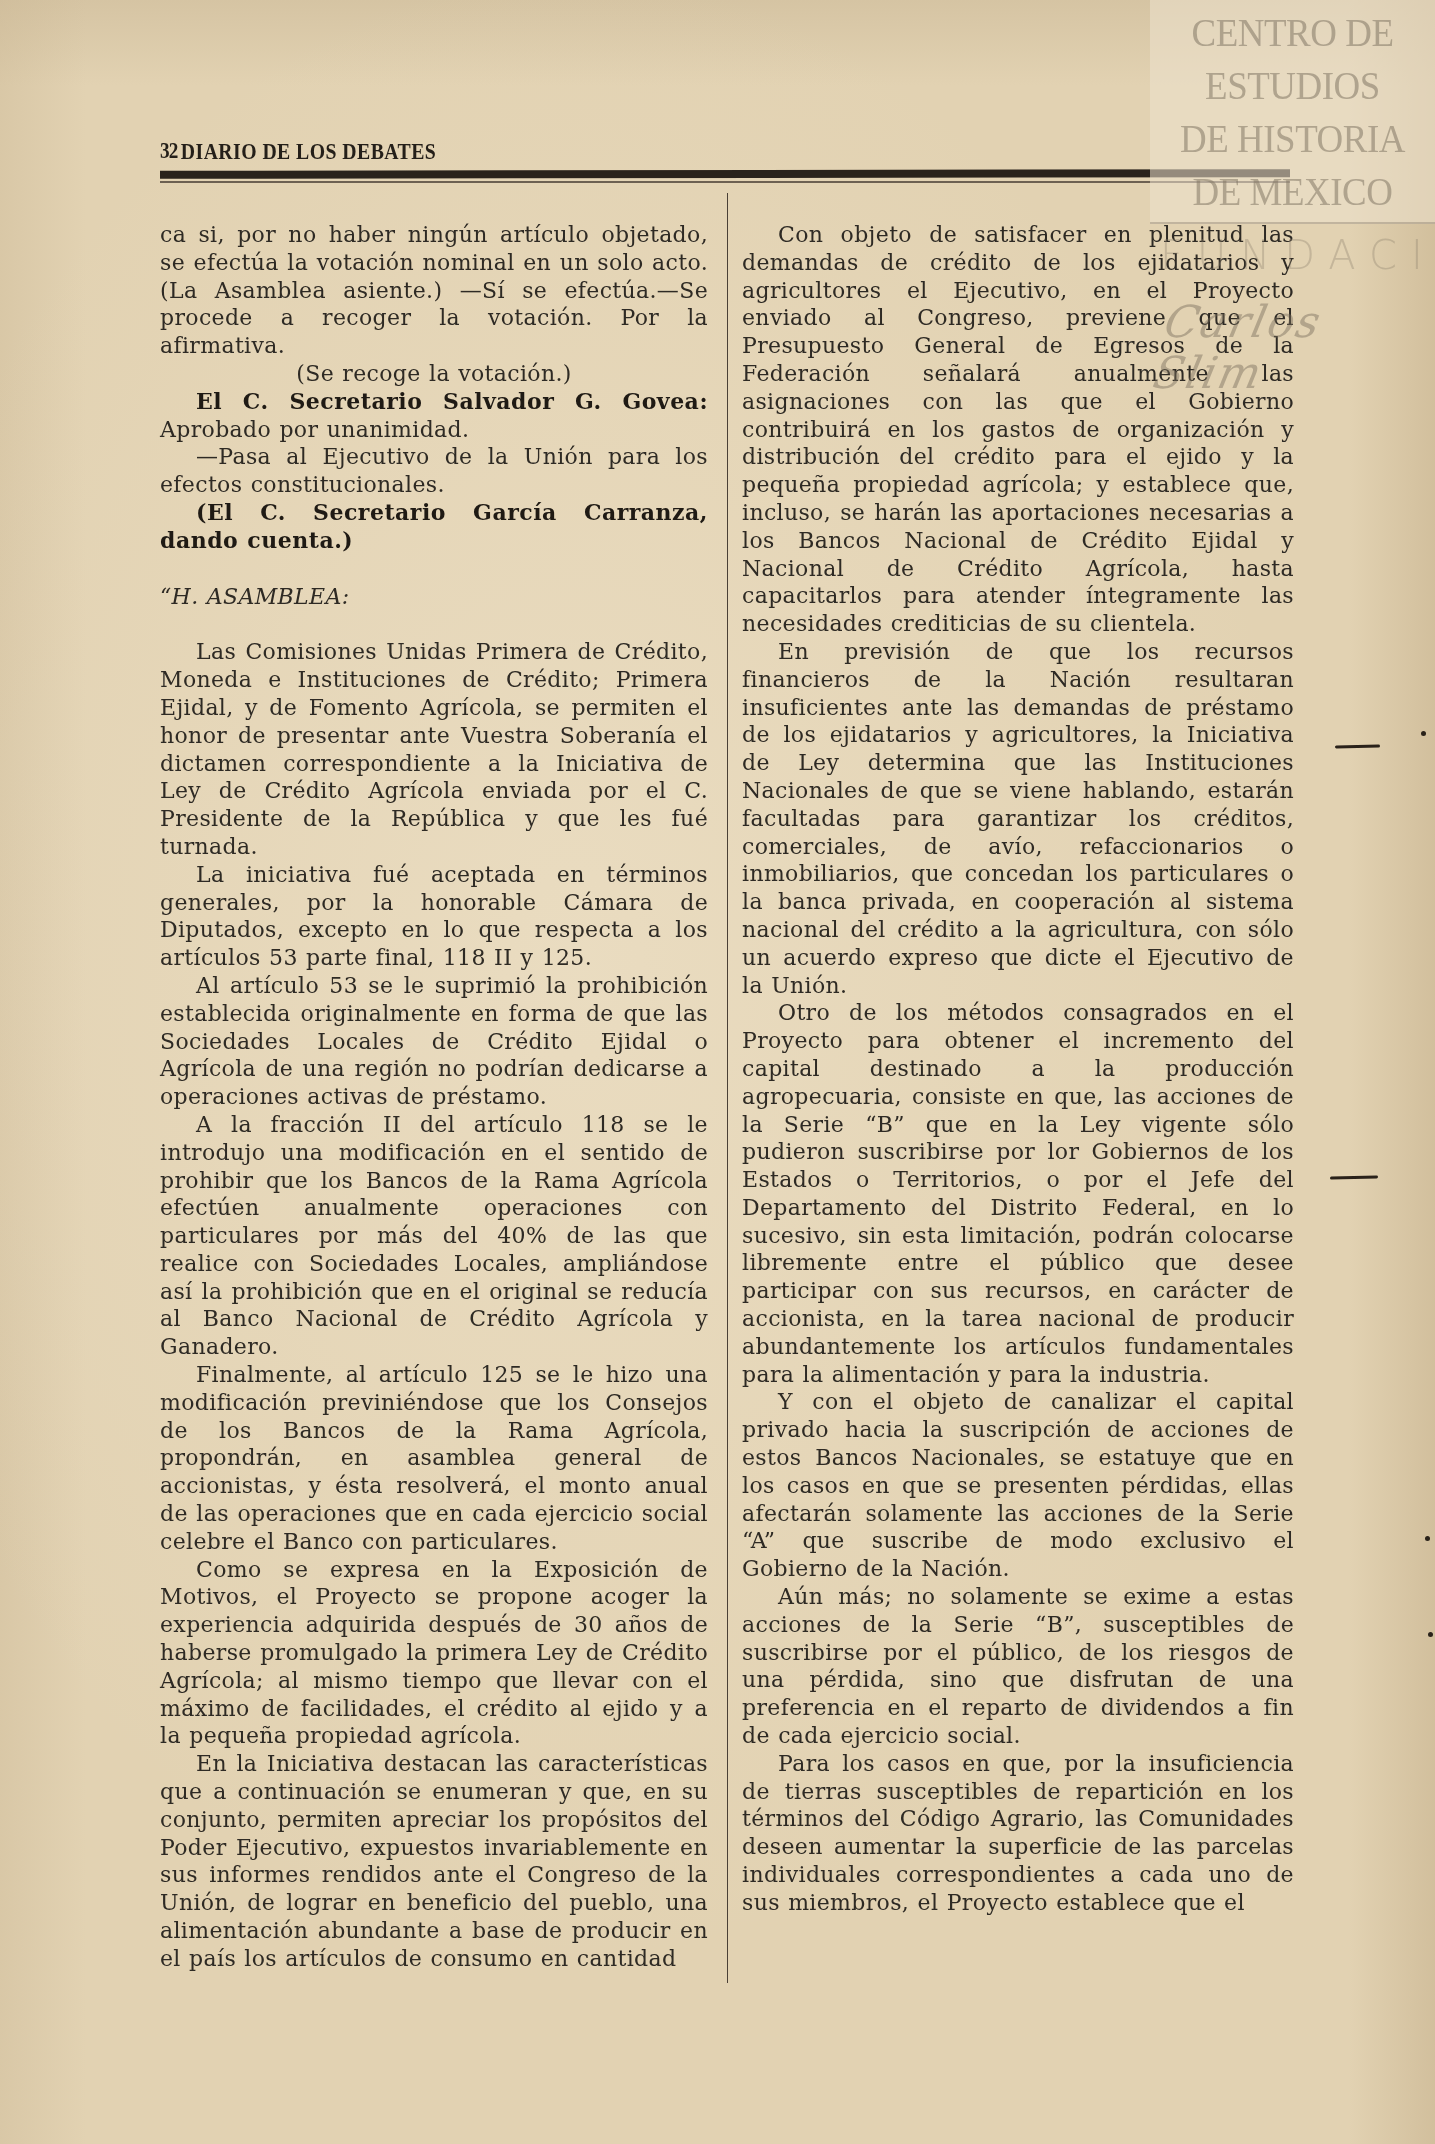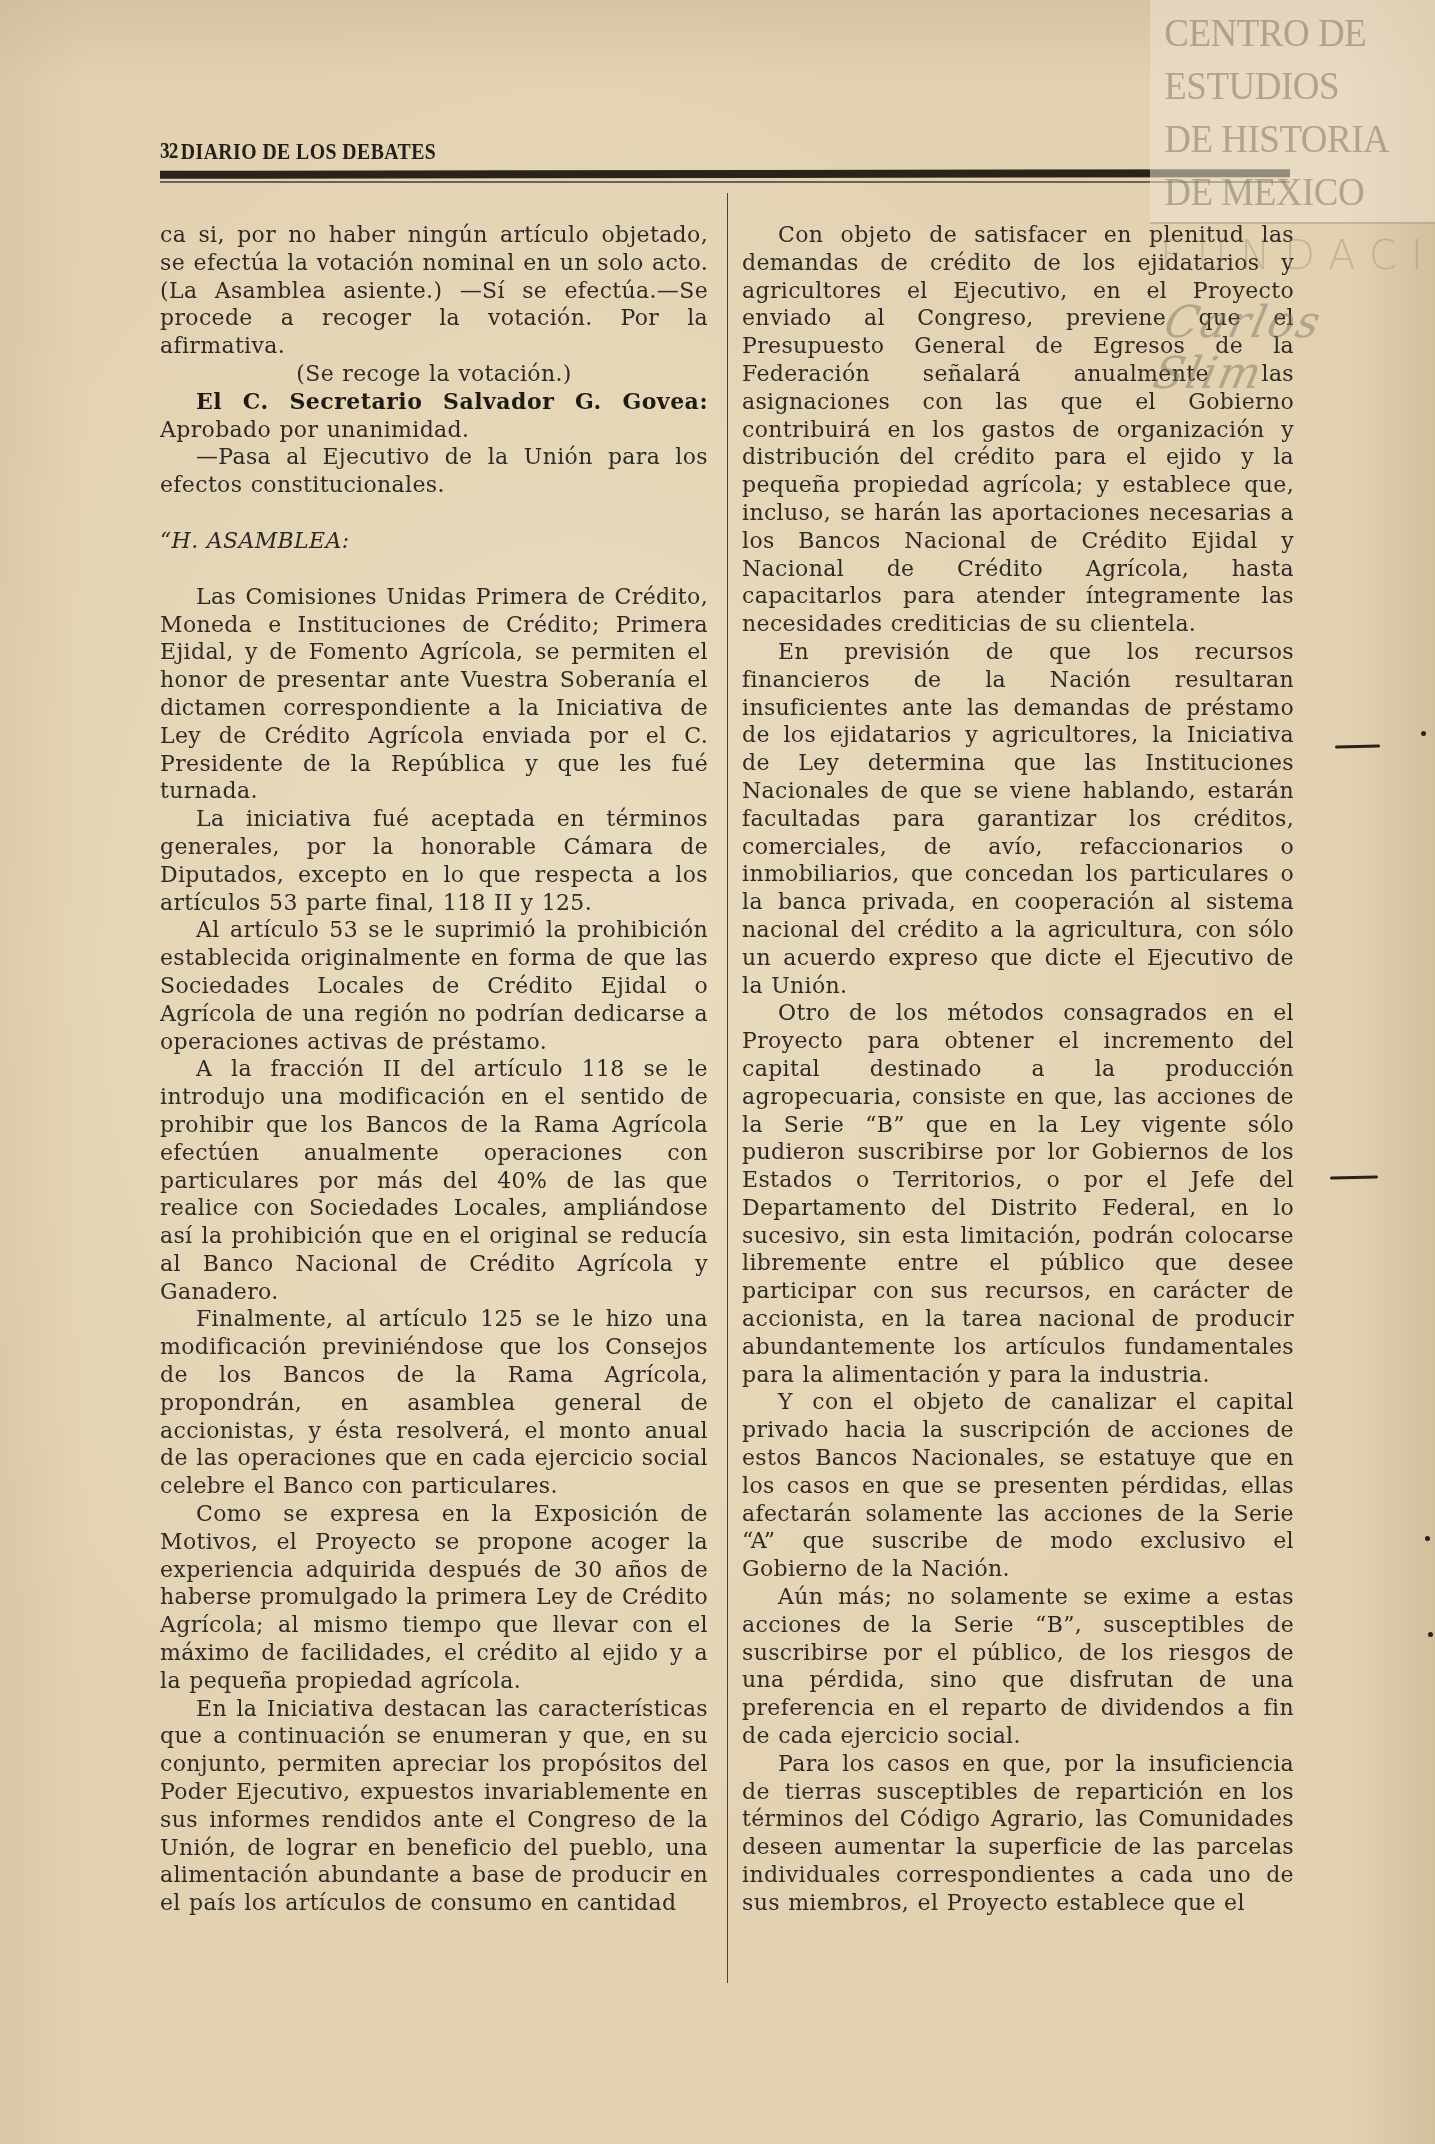--- a/index.html
+++ b/index.html
@@ -49,21 +49,21 @@
     .column p.center { text-align: center; text-indent: 0; }
     .column p.heading { text-indent: 0; margin-top: 28px; margin-bottom: 28px; font-style: italic; }
     .column b { font-weight: bold; color: #1f1a14; letter-spacing: 0.5px; }
     .watermark-box {
       position: absolute; left: 1150px; top: 0; width: 285px; height: 222px;
       background: rgba(236,226,206,0.55);
       border-bottom: 2px solid rgba(120,110,95,0.35);
     }
     .watermark-lines {
       position: absolute; left: 1150px; top: 6px; width: 285px;
-      font-family: "Liberation Serif", serif;
+      text-align: center; font-family: "Liberation Serif", serif;
       font-size: 41px; line-height: 53px; color: rgba(130,118,100,0.55);
       letter-spacing: -0.5px;
     }
     .watermark-lines div { transform: scaleX(0.9); }
     .watermark-fundacion {
       position: absolute; left: 1160px; top: 232px; width: 275px;
       font-family: "DejaVu Sans", sans-serif; font-size: 40px; letter-spacing: 14px;
       color: rgba(140,128,110,0.35); font-weight: 300;
     }
     .watermark-signature {
@@ -89,20 +89,21 @@
   <div class="rule-thick"></div>
   <div class="rule-thin"></div>
 
   <div class="column-divider"></div>
 
   <div class="column col-left">
     <p class="cont">ca si, por no haber ningún artículo objetado, se efectúa la votación nominal en un solo acto. (La Asamblea asiente.) —Sí se efectúa.—Se procede a recoger la votación. Por la afirmativa.</p>
     <p class="center">(Se recoge la votación.)</p>
     <p><b>El C. Secretario Salvador G. Govea:</b><span> Aprobado por unanimidad.</span></p>
     <p>—Pasa al Ejecutivo de la Unión para los efectos constitucionales.</p>
+    <p><b>(El C. Secretario García Carranza, dando cuenta.)</b></p>
     <p class="heading">“H. ASAMBLEA:</p>
     <p>Las Comisiones Unidas Primera de Crédito, Moneda e Instituciones de Crédito; Primera Ejidal, y de Fomento Agrícola, se permiten el honor de presentar ante Vuestra Soberanía el dictamen correspondiente a la Iniciativa de Ley de Crédito Agrícola enviada por el C. Presidente de la República y que les fué turnada.</p>
     <p>La iniciativa fué aceptada en términos generales, por la honorable Cámara de Diputados, excepto en lo que respecta a los artículos 53 parte final, 118 II y 125.</p>
     <p>Al artículo 53 se le suprimió la prohibición establecida originalmente en forma de que las Sociedades Locales de Crédito Ejidal o Agrícola de una región no podrían dedicarse a operaciones activas de préstamo.</p>
     <p>A la fracción II del artículo 118 se le introdujo una modificación en el sentido de prohibir que los Bancos de la Rama Agrícola efectúen anualmente operaciones con particulares por más del 40% de las que realice con Sociedades Locales, ampliándose así la prohibición que en el original se reducía al Banco Nacional de Crédito Agrícola y Ganadero.</p>
     <p>Finalmente, al artículo 125 se le hizo una modificación previniéndose que los Consejos de los Bancos de la Rama Agrícola, propondrán, en asamblea general de accionistas, y ésta resolverá, el monto anual de las operaciones que en cada ejercicio social celebre el Banco con particulares.</p>
     <p>Como se expresa en la Exposición de Motivos, el Proyecto se propone acoger la experiencia adquirida después de 30 años de haberse promulgado la primera Ley de Crédito Agrícola; al mismo tiempo que llevar con el máximo de facilidades, el crédito al ejido y a la pequeña propiedad agrícola.</p>
     <p>En la Iniciativa destacan las características que a continuación se enumeran y que, en su conjunto, permiten apreciar los propósitos del Poder Ejecutivo, expuestos invariablemente en sus informes rendidos ante el Congreso de la Unión, de lograr en beneficio del pueblo, una alimentación abundante a base de producir en el país los artículos de consumo en cantidad</p>
   </div>
 

